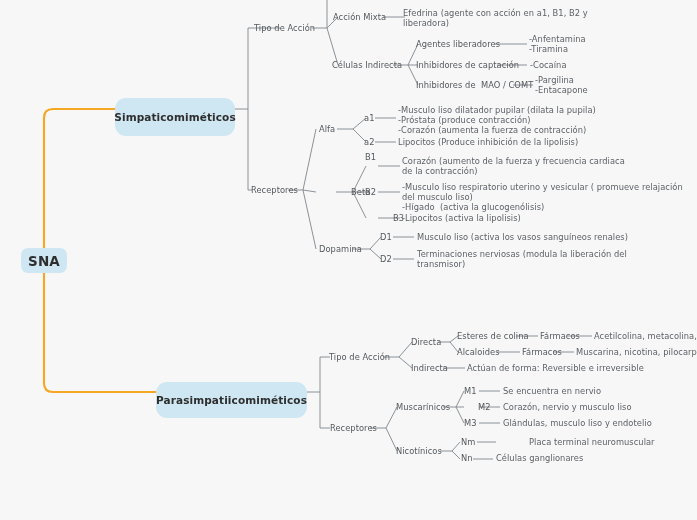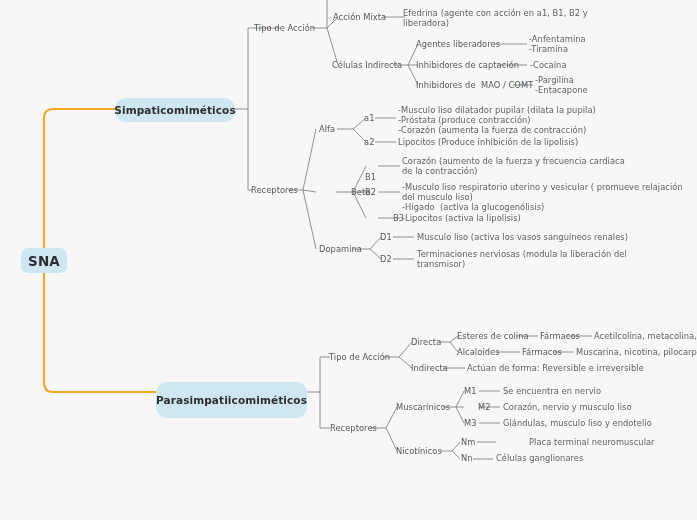--- a/index.html
+++ b/index.html
@@ -154,21 +154,21 @@
       <path d="M440,451 L452,451"></path>
       <path d="M452,451 L460,442"></path>
       <path d="M452,451 L460,459"></path>
       <path d="M477,442 L496,442"></path>
       <path d="M473,459 L493,459"></path>
     </g>
   </svg>
 
   <div class="pill root" style="left:21px; top:248px; width:46px; height:25px;">SNA</div>
 
-  <div class="pill branch" style="left:115px; top:98px; width:120px; height:24px;text-align:right;">Simpaticomiméticos</div>
+  <div class="pill branch" style="left:115px; top:98px; width:120px; height:38px;text-align:right;">Simpaticomiméticos</div>
 
   <div class="pill branch" style="left:156px; top:382px; width:151px; height:36px;">Parasimpatiicomiméticos</div>
 
   <div class="lbl mid" style="left:254px; top:23px;">Tipo de Acción</div>
 
   <div class="lbl mid" style="left:333px; top:12px;">Acción Mixta</div>
   <div class="lbl leaf" style="left:403px; top:8px;">Efedrina (agente con acción en a1, B1, B2 y
 liberadora)</div>
 
   <div class="lbl mid" style="left:332px; top:60px;">Células Indirecta</div>
@@ -188,21 +188,21 @@
 
   <div class="lbl mid" style="left:319px; top:124px;">Alfa</div>
   <div class="lbl mid" style="left:364px; top:113px;">a1</div>
   <div class="lbl leaf" style="left:398px; top:105px;">-Musculo liso dilatador pupilar (dilata la pupila)
 -Próstata (produce contracción)
 -Corazón (aumenta la fuerza de contracción)</div>
   <div class="lbl mid" style="left:364px; top:137px;">a2</div>
   <div class="lbl leaf" style="left:398px; top:137px;">Lipocitos (Produce inhibición de la lipolisis)</div>
 
   <div class="lbl mid" style="left:318px; top:187px;margin-left:33px;">Beta</div>
-  <div class="lbl mid" style="left:365px; top:172px;">B1</div>
+  <div class="lbl mid" style="left:365px; top:152px;">B1</div>
   <div class="lbl leaf" style="left:402px; top:156px;">Corazón (aumento de la fuerza y frecuencia cardiaca
 de la contracción)</div>
   <div class="lbl mid" style="left:365px; top:187px;">B2</div>
   <div class="lbl leaf" style="left:402px; top:182px;">-Musculo liso respiratorio uterino y vesicular ( promueve relajación
 del musculo liso)
 -Hígado  (activa la glucogenólisis)</div>
   <div class="lbl mid" style="left:365px; top:213px;padding-left:28px;">B3</div>
   <div class="lbl leaf" style="left:402px; top:213px;">-Lipocitos (activa la lipolisis)</div>
 
   <div class="lbl mid" style="left:319px; top:244px;">Dopamina</div>

